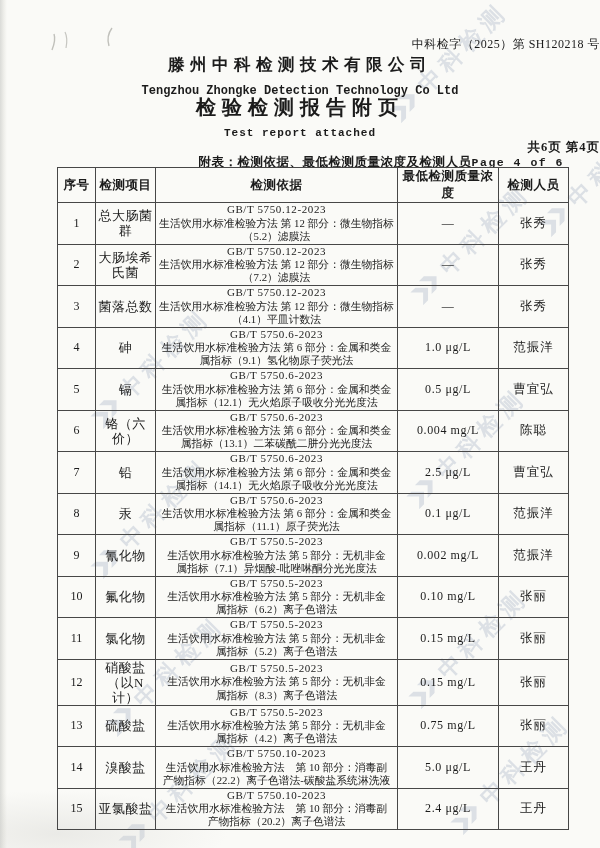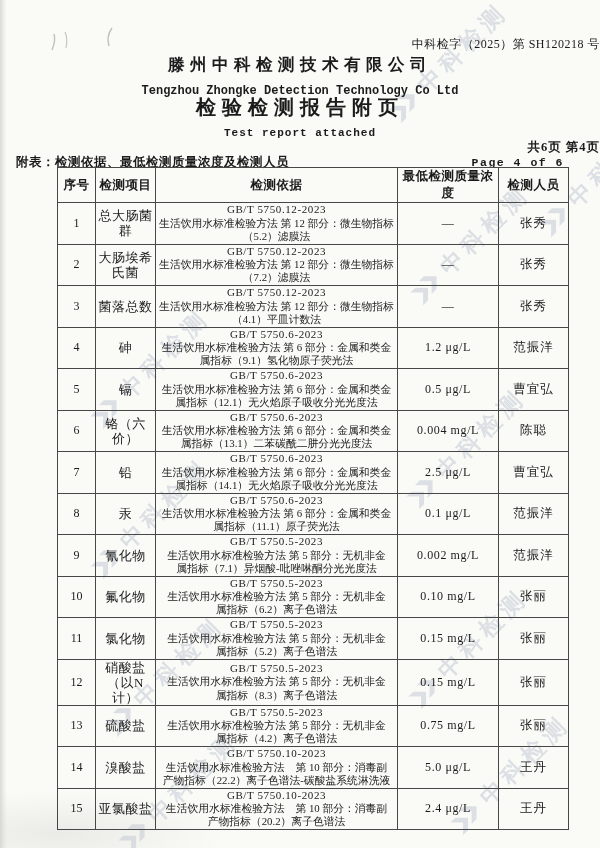--- a/index.html
+++ b/index.html
@@ -24,21 +24,21 @@
   
   .hdr{position:absolute;left:0;width:600px;z-index:1;}
   .doc-number{top:36px;text-align:right;padding-right:26px;font-size:12px;letter-spacing:.5px;}
   .company-cn{top:54px;text-align:center;font-size:16.5px;font-weight:bold;letter-spacing:5.5px;}
   .company-en{top:84px;text-align:center;font-size:12px;font-weight:600;
     font-family:"Liberation Mono","DejaVu Sans Mono",monospace;}
   .title-cn{top:94px;text-align:center;font-size:20px;font-weight:bold;letter-spacing:6px;}
   .title-en{top:127px;text-align:center;font-size:11px;font-weight:600;letter-spacing:1px;
     font-family:"Liberation Mono","DejaVu Sans Mono",monospace;}
   .pages-cn{top:139px;text-align:right;padding-right:36px;font-size:12.5px;font-weight:bold;letter-spacing:1px;}
-  .attach-row{top:154px;display:flex;justify-content:space-between;box-sizing:border-box;
+  .attach-row{top:154px;display:flex;justify-content:flex-end;box-sizing:border-box;
     padding:0 36px 0 16px;align-items:baseline;}
   .attach-label{font-size:12.5px;font-weight:bold;letter-spacing:.5px;}
   .pages-en{font-size:11.5px;font-weight:600;letter-spacing:1.5px;
     font-family:"Liberation Mono","DejaVu Sans Mono",monospace;}
   
   table.report{position:absolute;left:57px;top:167px;z-index:1;
     border-collapse:collapse;table-layout:fixed;width:511px;
     background:transparent;}
   .report th,.report td{border:1px solid #474747;padding:0 1px;text-align:center;
     vertical-align:middle;overflow:hidden;}
@@ -222,21 +222,21 @@
           <td class="c-person">张秀</td>
         </tr>
         <tr>
           <td class="c-no">4</td>
           <td class="c-item">砷</td>
           <td class="c-basis">
             <div class="gb">GB/T 5750.6-2023</div>
             <div>生活饮用水标准检验方法 第 6 部分：金属和类金</div>
             <div>属指标（9.1）氢化物原子荧光法</div>
           </td>
-          <td class="c-value">1.2 μg/L</td>
+          <td class="c-value">1.0 μg/L</td>
           <td class="c-person">范振洋</td>
         </tr>
         <tr>
           <td class="c-no">5</td>
           <td class="c-item">镉</td>
           <td class="c-basis">
             <div class="gb">GB/T 5750.6-2023</div>
             <div>生活饮用水标准检验方法 第 6 部分：金属和类金</div>
             <div>属指标（12.1）无火焰原子吸收分光光度法</div>
           </td>

